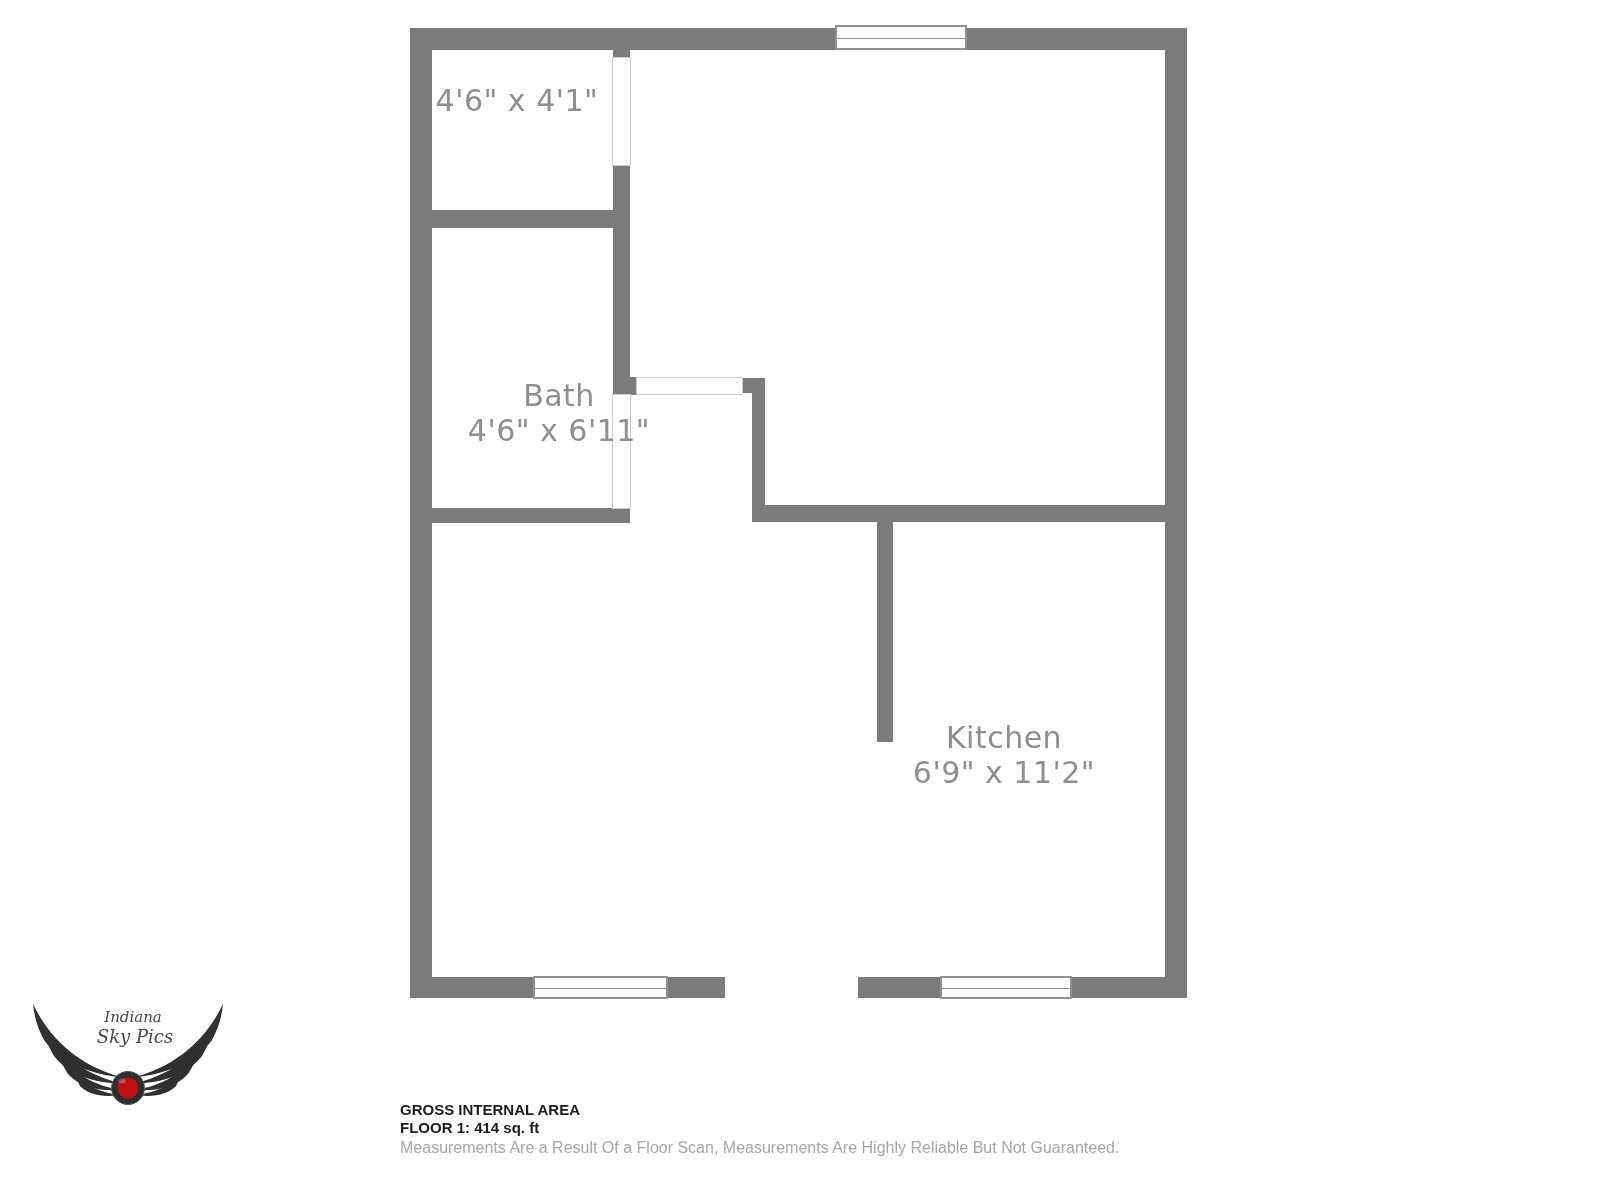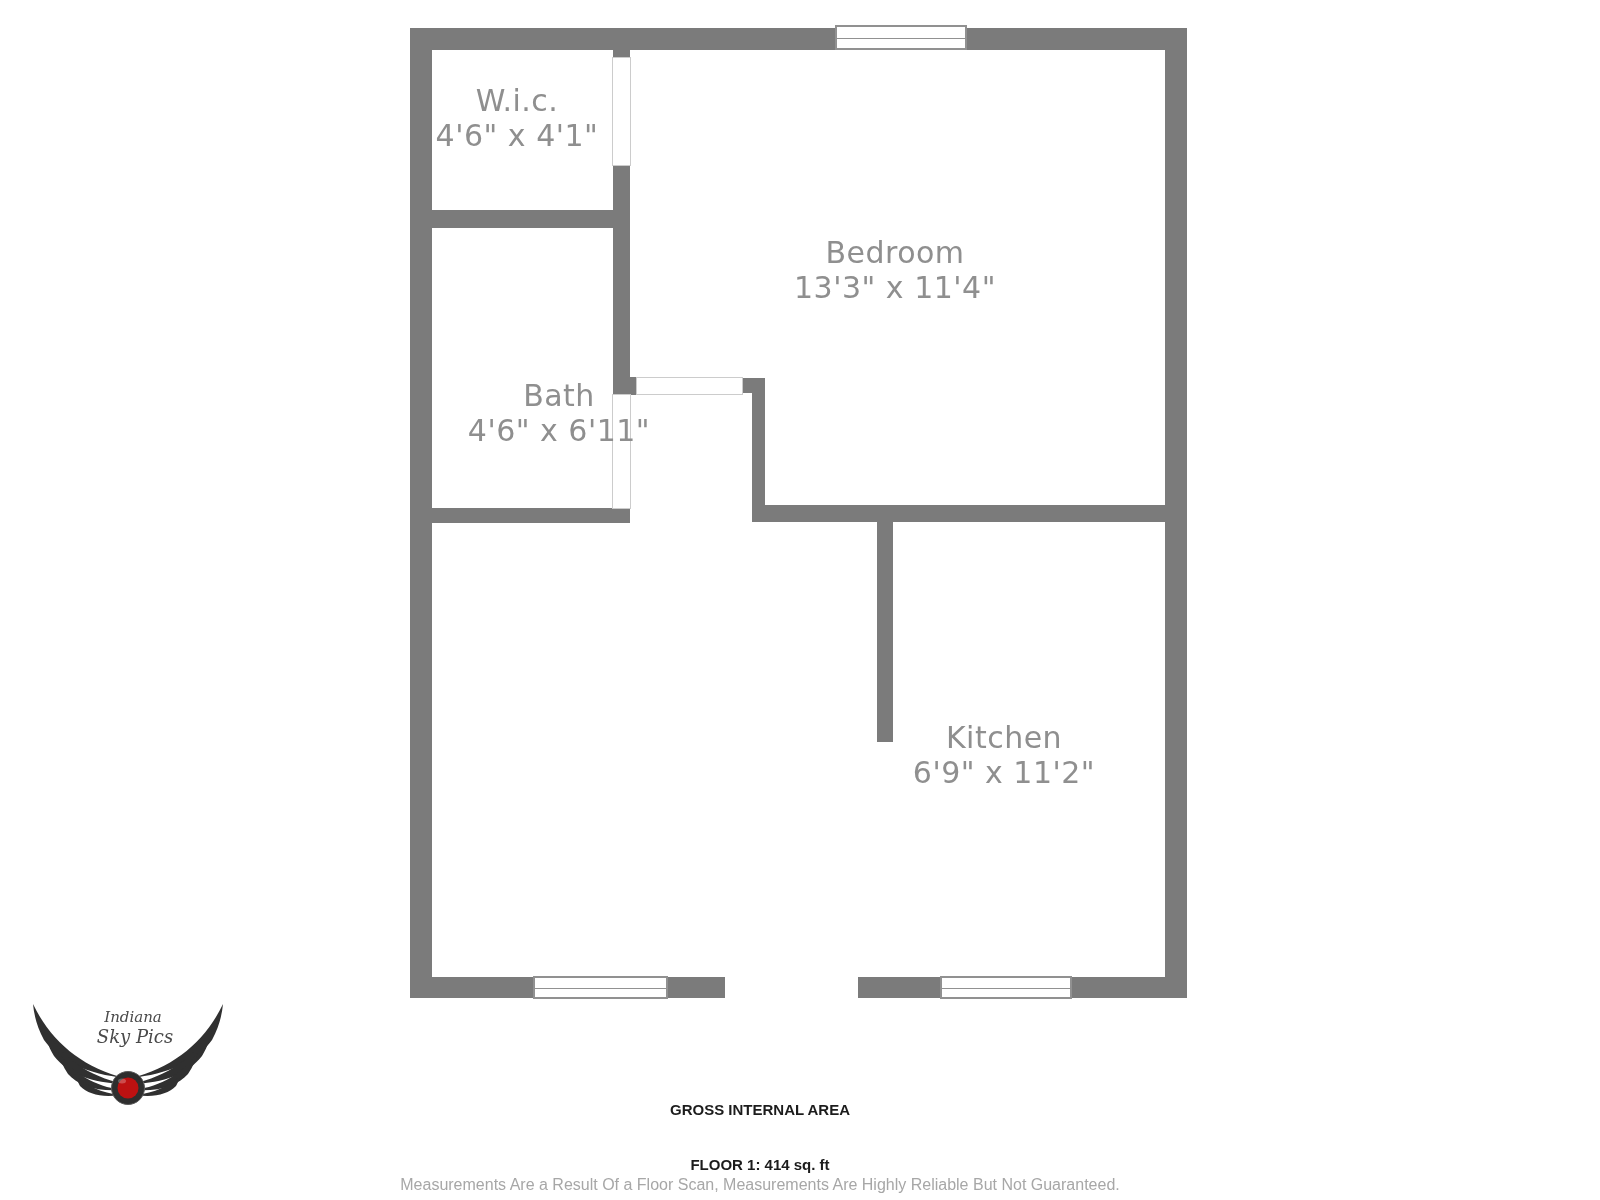--- a/index.html
+++ b/index.html
@@ -38,26 +38,25 @@
     color:var(--room-label,#8f8f8f);
     font-size:30px;
     line-height:35px;
     letter-spacing:0.5px;
     white-space:nowrap;
   }
   .room-label .dims{font-size:30px;}
   .footer{
     position:absolute;
     left:400px;top:1101px;width:720px;
-    text-align:center;
     font-family:"Liberation Sans", sans-serif;
     color:var(--footer-text,#1c1c1c);
   }
   .footer .title{font-size:15px;font-weight:700;line-height:18px;}
-  .footer .line{font-size:15px;font-weight:600;line-height:18px;margin-top:37px;}
+  .footer .line{font-size:15px;font-weight:600;line-height:18px;}
   .footer .disclaimer{
     font-size:16px;font-weight:400;line-height:21px;
     color:var(--disclaimer-text,#a7a7a7);
   }
   .logo{
     position:absolute;left:30px;top:982px;width:200px;height:145px;
   }
   .logo svg{display:block;width:100%;height:100%;}
   .logo text{
     font-family:"DejaVu Serif", serif;
@@ -89,30 +88,25 @@
 
   <div class="opening" style="left:612px;top:57px;width:19px;height:109px;"></div>
   <div class="opening" style="left:612px;top:394px;width:19px;height:115px;"></div>
   <div class="opening" style="left:636px;top:377px;width:107px;height:18px;"></div>
 
   <div class="window" style="left:835px;top:25px;width:132px;height:25px;"></div>
   <div class="window" style="left:533px;top:976px;width:135px;height:23px;"></div>
   <div class="window" style="left:940px;top:976px;width:132px;height:23px;"></div>
 
   <div class="room-label" style="left:367px;top:83px;width:300px;">
-    <span style="display:block">W.i.c.</span>
     <span class="dims" style="display:block">4'6" x 4'1"</span>
   </div>
   <div class="room-label" style="left:409px;top:378px;width:300px;">
     <span style="display:block">Bath</span>
     <span class="dims" style="display:block">4'6" x 6'11"</span>
-  </div>
-  <div class="room-label" style="left:745px;top:235px;width:300px;">
-    <span style="display:block">Bedroom</span>
-    <span class="dims" style="display:block">13'3" x 11'4"</span>
   </div>
   <div class="room-label" style="left:854px;top:720px;width:300px;">
     <span style="display:block">Kitchen</span>
     <span class="dims" style="display:block">6'9" x 11'2"</span>
   </div>
 </div>
 
 <div class="footer">
   <div class="title">GROSS INTERNAL AREA</div>
   <div class="line">FLOOR 1: 414 sq. ft</div>

